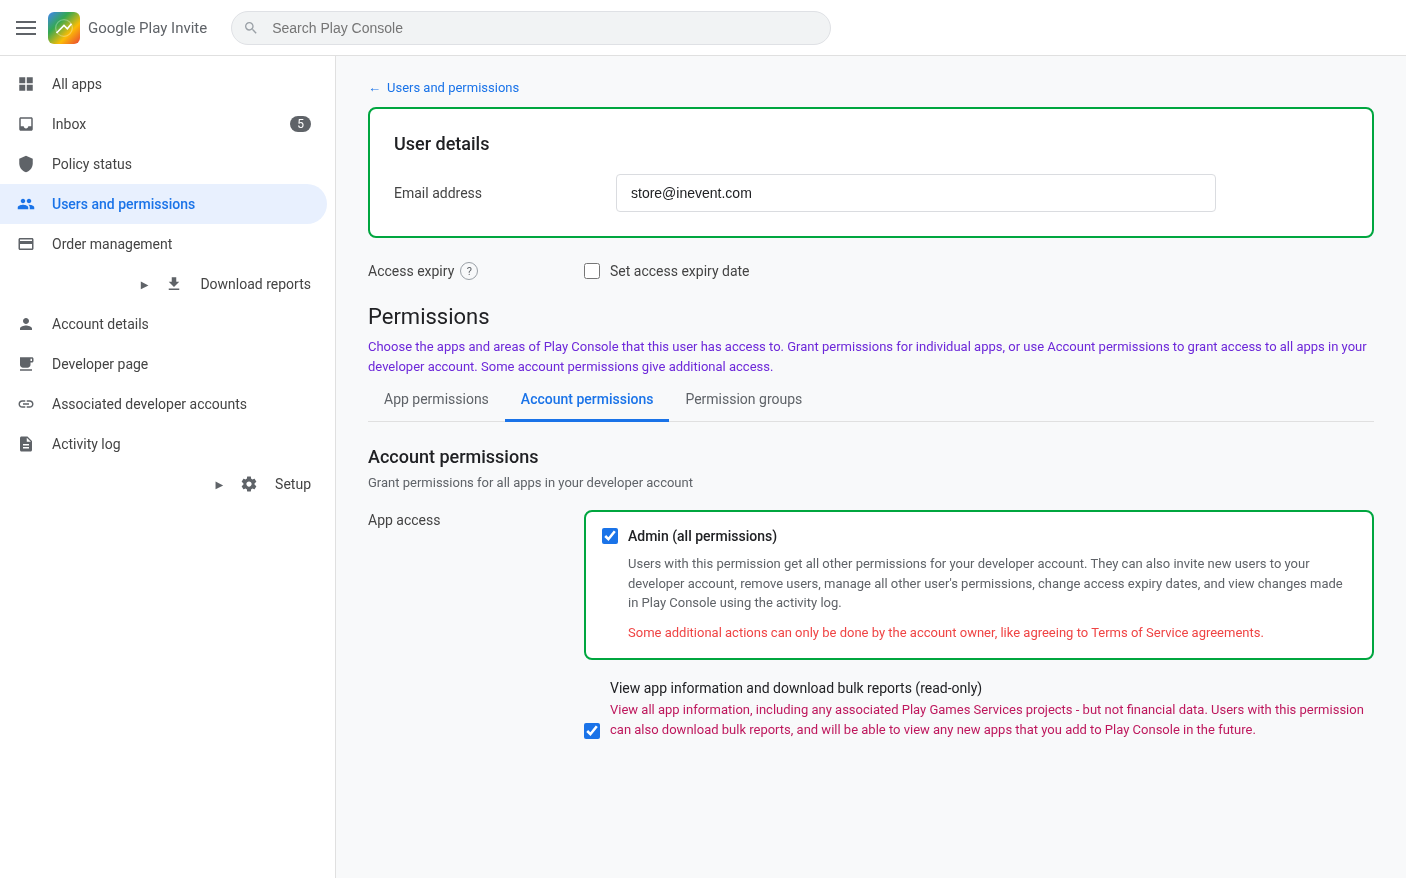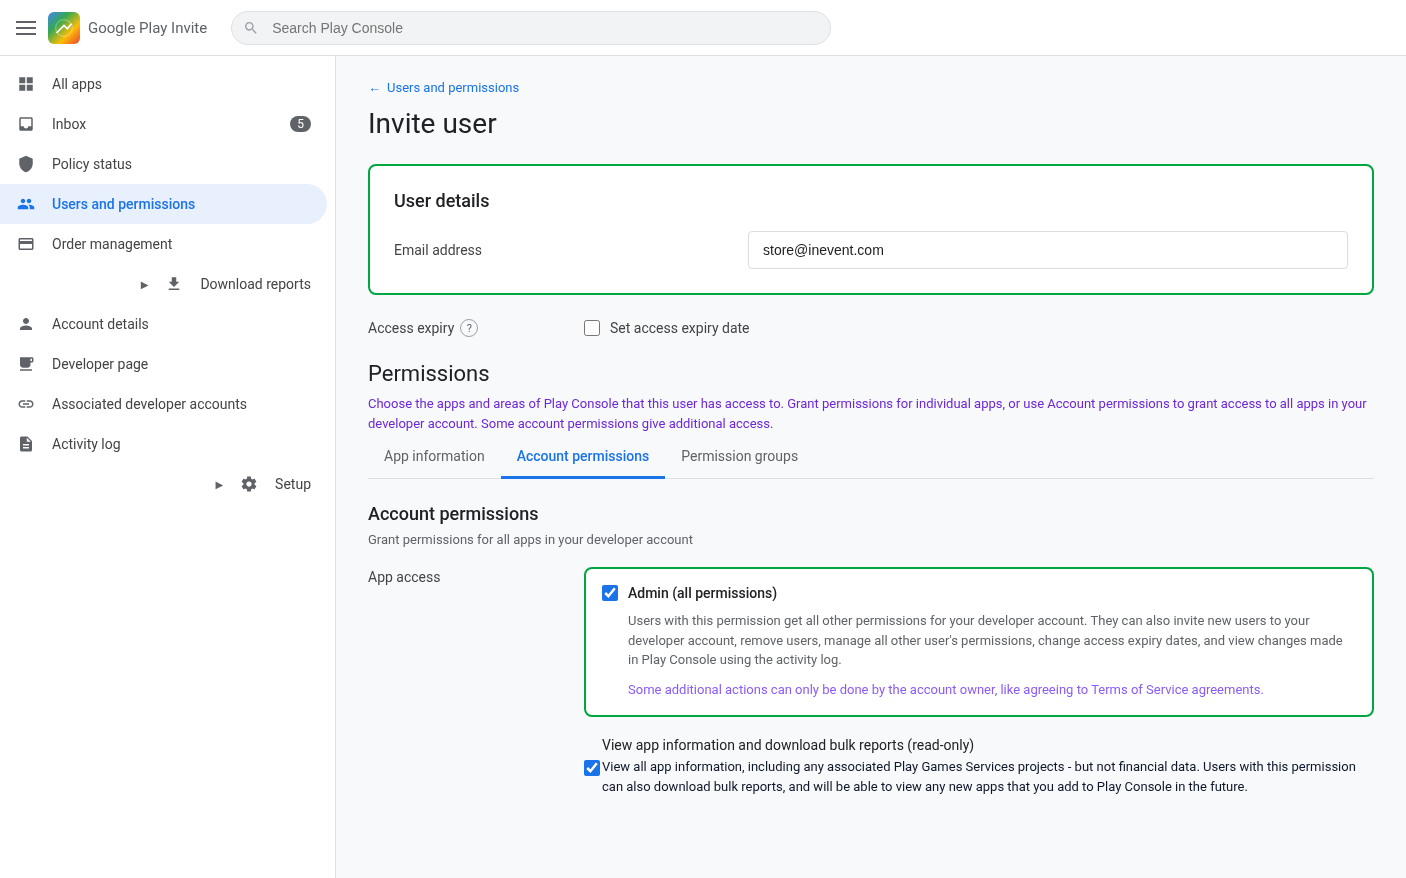--- a/index.html
+++ b/index.html
@@ -29,21 +29,21 @@
     .sidebar-item .expand-arrow { margin-left: auto; font-size: 10px; color: #5f6368; }
 
     
     .main { flex: 1; overflow-y: auto; padding: 24px 32px; background: #f8f9fa; }
     .back-link { display: flex; align-items: center; gap: 6px; color: #1a73e8; font-size: 13px; cursor: pointer; margin-bottom: 12px; }
     .page-title { font-size: 28px; font-weight: 400; color: #202124; margin-bottom: 24px; }
 
     
     .section-card { background: #fff; border: 2.5px solid #00a63f; border-radius: 8px; padding: 24px; margin-bottom: 24px; }
     .section-title { font-size: 18px; font-weight: 500; margin-bottom: 20px; }
-    .field-row { display: flex; align-items: center; gap: 22px; justify-content: space-between; }
+    .field-row { display: flex; align-items: center; gap: 22px; }
     .field-label { font-size: 14px; color: #444; width: 200px; flex-shrink: 0; }
     .field-input { flex: 1; max-width: 600px; }
     .field-input input { width: 100%; padding: 10px 14px; border: 1px solid #dadce0; border-radius: 4px; font-size: 14px; color: #202124; outline: none; }
 
     
     .expiry-row { display: flex; align-items: center; gap: 16px; margin-top: 24px; margin-bottom: 24px; }
     .expiry-label { font-size: 14px; color: #444; display: flex; align-items: center; gap: 6px; width: 200px; }
     .expiry-help { width: 18px; height: 18px; border: 1px solid #9aa0a6; border-radius: 50%; display: flex; align-items: center; justify-content: center; font-size: 11px; color: #5f6368; cursor: pointer; }
     .checkbox-row { display: flex; align-items: center; gap: 10px; }
     .checkbox-row input[type=checkbox] { width: 16px; height: 16px; cursor: pointer; }
@@ -66,26 +66,26 @@
     .perm-row { display: flex; align-items: flex-start; gap: 16px; margin-bottom: 16px; }
     .perm-label { font-size: 14px; color: #444; width: 200px; flex-shrink: 0; padding-top: 2px; }
     .perm-options { flex: 1; }
 
     
     .admin-box { border: 2.5px solid #00a63f; border-radius: 8px; padding: 16px; margin-bottom: 12px; background: #fff; }
     .admin-checkbox-row { display: flex; align-items: center; gap: 10px; margin-bottom: 10px; }
     .admin-checkbox { width: 16px; height: 16px; accent-color: #1a73e8; flex-shrink: 0; }
     .admin-label { font-size: 14px; font-weight: 500; color: #202124; }
     .admin-desc { font-size: 13px; color: #5f6368; line-height: 1.5; margin-bottom: 10px; padding-left: 26px; }
-    .admin-extra { font-size: 13px; color: #8b5cf6; line-height: 1.5; padding-left: 26px; }
-
-    .readonly-box { display: flex; align-items: center; gap: 2px; padding: 8px 0; }
+    .admin-extra { font-size: 13px; color: #ef4444; line-height: 1.5; padding-left: 26px; }
+
+    .readonly-box { display: flex; align-items: flex-end; gap: 10px; padding: 8px 0; }
     .readonly-checkbox { width: 16px; height: 16px; accent-color: #1a73e8; flex-shrink: 0; margin-top: 2px; }
     .readonly-content .readonly-title { font-size: 14px; color: #202124; margin-bottom: 4px; }
-    .readonly-content .readonly-desc { font-size: 13px; color: #0f172a; line-height: 1.5; }
+    .readonly-content .readonly-desc { font-size: 13px; color: #be185d; line-height: 1.5; }
 
     
     svg { display: block; }
   </style>
 </head>
 <body>
 
 <div class="topbar">
   <div class="hamburger">
     <span></span>
@@ -219,21 +219,20 @@
 
   </div>
 
   <div class="main">
 
     <div class="back-link">
       <span>←</span>
       <span>Users and permissions</span>
     </div>
 
-    <h1 class="page-title">Invite user</h1>
 
     <div class="section-card">
       <div class="section-title">User details</div>
       <div class="field-row">
         <div class="field-label">Email address</div>
         <div class="field-input">
           <input type="email" value="store@inevent.com" style="">
         </div>
       </div>
     </div>
@@ -247,21 +246,21 @@
         <input type="checkbox" id="expiry-cb" style="">
         <label for="expiry-cb">Set access expiry date</label>
       </div>
     </div>
 
     <div class="permissions-section">
       <div class="permissions-title">Permissions</div>
       <div class="permissions-desc">Choose the apps and areas of Play Console that this user has access to. Grant permissions for individual apps, or use Account permissions to grant access to all apps in your developer account. Some account permissions give additional access.</div>
 
       <div class="tabs">
-        <div class="tab">App information</div>
+        <div class="tab">App permissions</div>
         <div class="tab active">Account permissions</div>
         <div class="tab">Permission groups</div>
       </div>
 
       <div>
         <div class="account-perms-title">Account permissions</div>
         <div class="account-perms-desc">Grant permissions for all apps in your developer account</div>
 
         <div class="perm-row">
           <div class="perm-label">App access</div>

